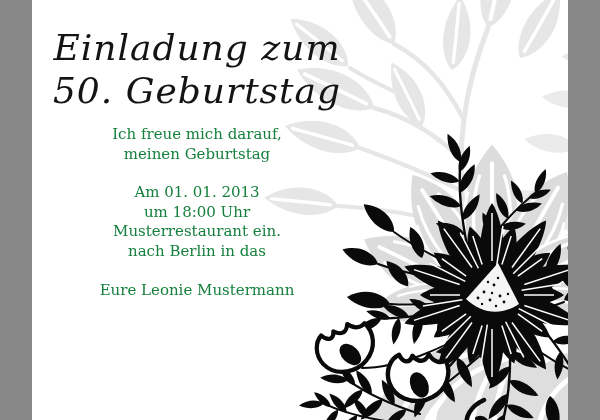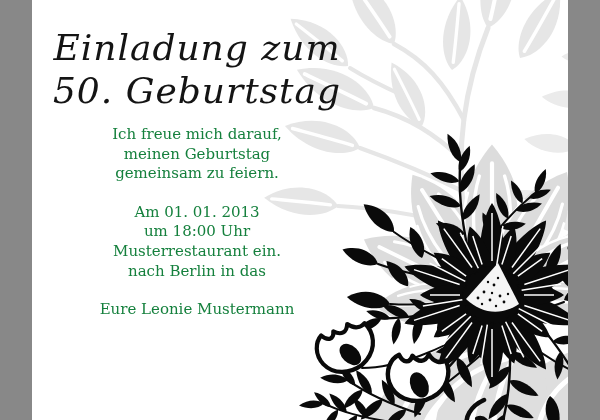--- a/index.html
+++ b/index.html
@@ -285,21 +285,20 @@
 
     <h1 class="heading">
       <span class="hline">Einladung zum</span>
       <span class="hline">50. Geburtstag</span>
     </h1>
 
     <div class="body-text">
       <p class="para">
         <span class="bline">Ich freue mich darauf,</span>
         <span class="bline">meinen Geburtstag</span>
-        <span class="bline">gemeinsam zu feiern.</span>
       </p>
 
       <p class="para">
         <span class="bline">Am 01. 01. 2013</span>
         <span class="bline">um 18:00 Uhr</span>
         <span class="bline">Musterrestaurant ein.</span>
         <span class="bline">nach Berlin in das</span>
       </p>
 
       <p class="para signature">Eure Leonie Mustermann</p>

